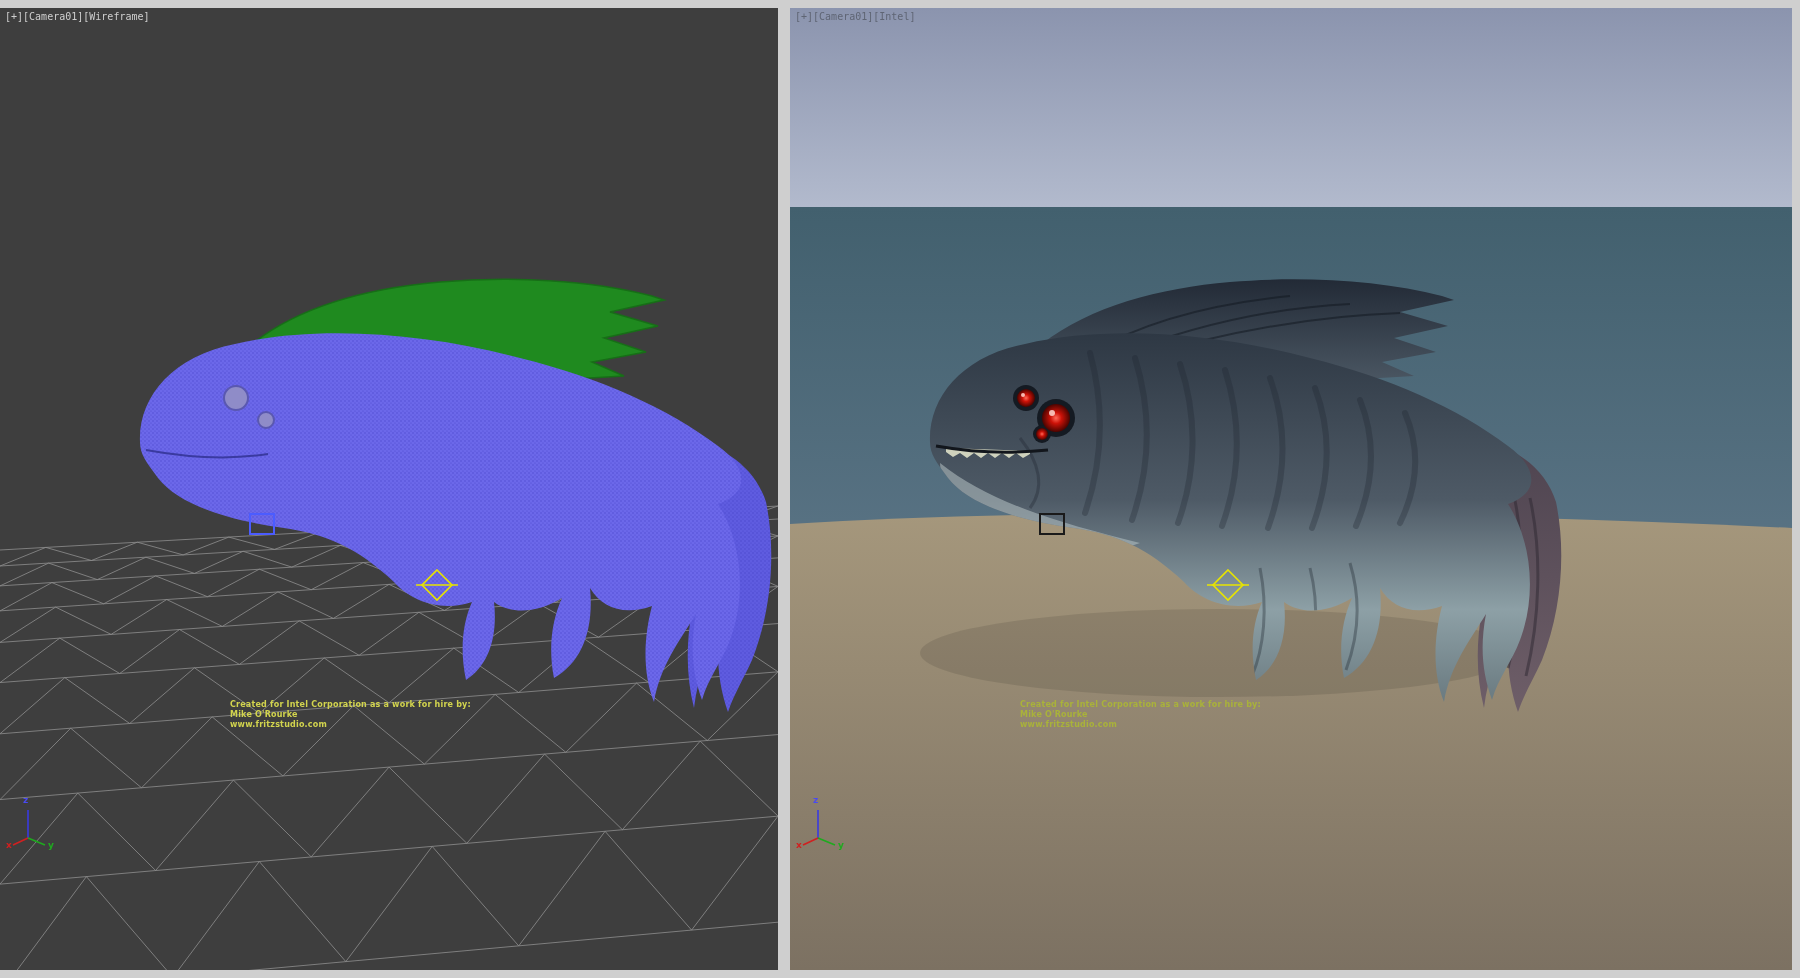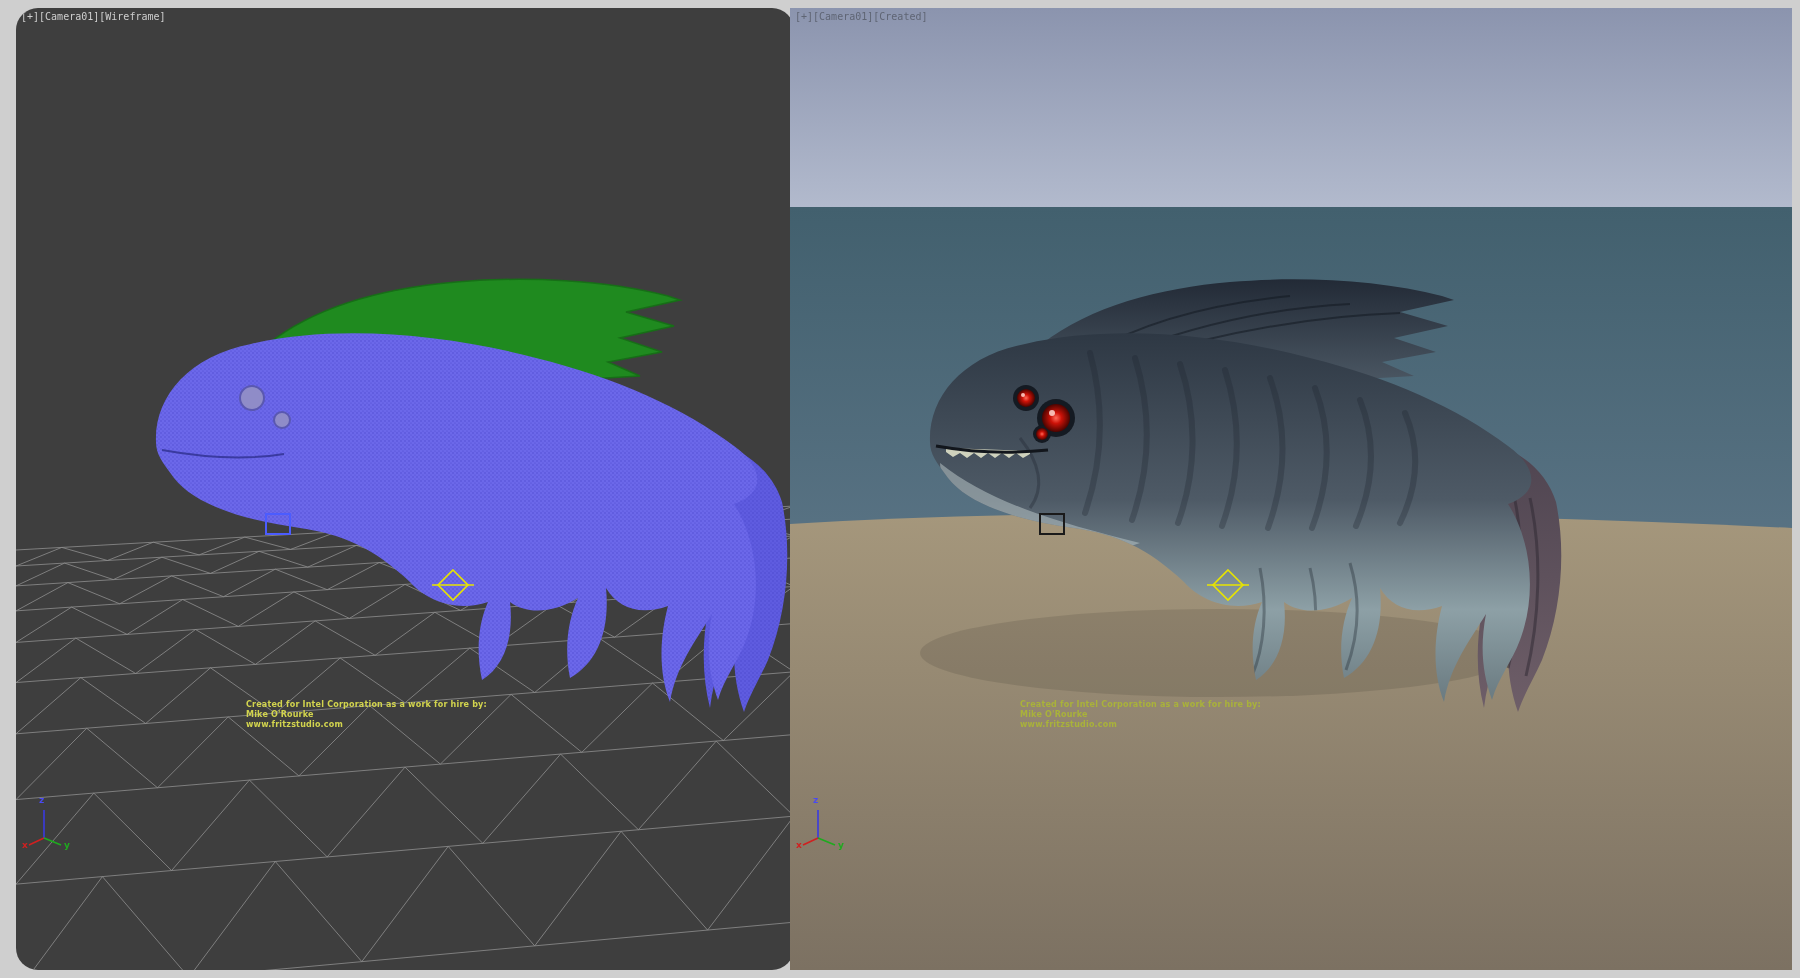--- a/index.html
+++ b/index.html
@@ -1,19 +1,19 @@
 <!DOCTYPE html>
 <html><head>
 <meta charset="utf-8">
 <style>
   html,body{margin:0;padding:0;background:#cfcfcf;}
   .stage{position:relative;width:1800px;height:978px;background:#cfcfcf;overflow:hidden;
          font-family:"DejaVu Sans",sans-serif;}
   .viewport{position:absolute;top:8px;height:962px;overflow:hidden;}
-  .vp-left{left:16px;width:778px;background:#3e3e3e;border-radius:22px;}
+  .vp-left{left:0;width:778px;background:#3e3e3e;}
   .vp-right{left:790px;width:1002px;background:#8b94ae;}
   .vp-label{position:absolute;top:3px;left:5px;z-index:6;cursor:pointer;
             font:10px "DejaVu Sans Mono",monospace;white-space:nowrap;}
   .vp-left  .vp-label{color:#cfcfcf;}
   .vp-right .vp-label{color:#5f6574;}
   .vp-label span{margin:0;}
   svg.scene{position:absolute;left:0;top:0;}
   #grid-g path{stroke:#8e8e8e;stroke-width:1;fill:none;opacity:.8;}
   .credit{position:absolute;left:230px;top:692px;z-index:5;
           font:bold 8px "DejaVu Sans",sans-serif;line-height:1.25;letter-spacing:.2px;}
@@ -136,21 +136,21 @@
       </svg>
       <span class="lbl" style="color:#4a4af0;left:15px;top:-3px">z</span>
       <span class="lbl" style="color:#d02020;left:-2px;top:42px">x</span>
       <span class="lbl" style="color:#1faa1f;left:40px;top:42px">y</span>
     </div>
   </div>
 
   <div class="viewport vp-right">
 
     <div class="vp-label">
-      <span>[+]</span><span>[Camera01]</span><span>[Created]</span>
+      <span>[+]</span><span>[Camera01]</span><span>[Intel]</span>
     </div>
 
     <svg class="scene" width="1002" height="962">
       <rect x="0" y="0" width="1002" height="199" fill="url(#skyGrad)"></rect>
       <rect x="0" y="199" width="1002" height="331" fill="url(#seaGrad)"></rect>
       <path d="M0,516 C260,500 640,502 1002,520 L1002,962 L0,962 Z" fill="url(#sandGrad)"></path>
       <ellipse cx="430" cy="645" rx="300" ry="44" fill="#000000" opacity="0.10"></ellipse>
 
       <g>
         <use href="#fish-caudal" fill="url(#caudalGrad)"></use>

